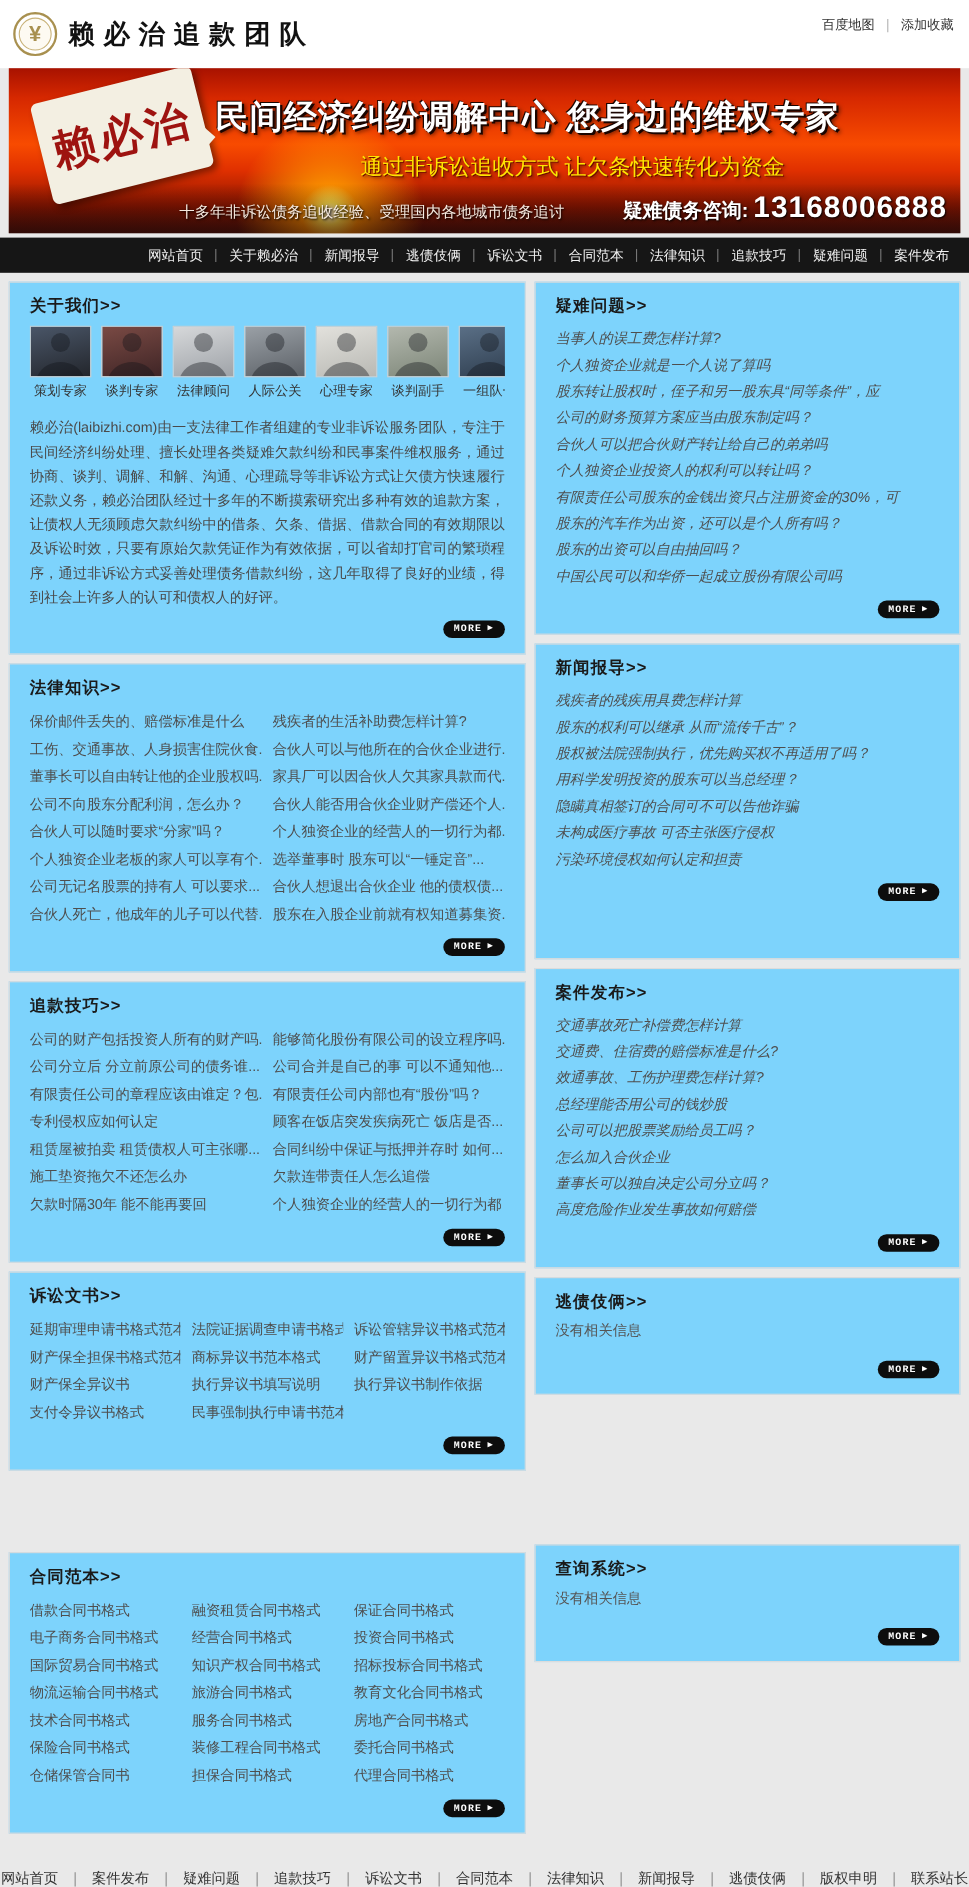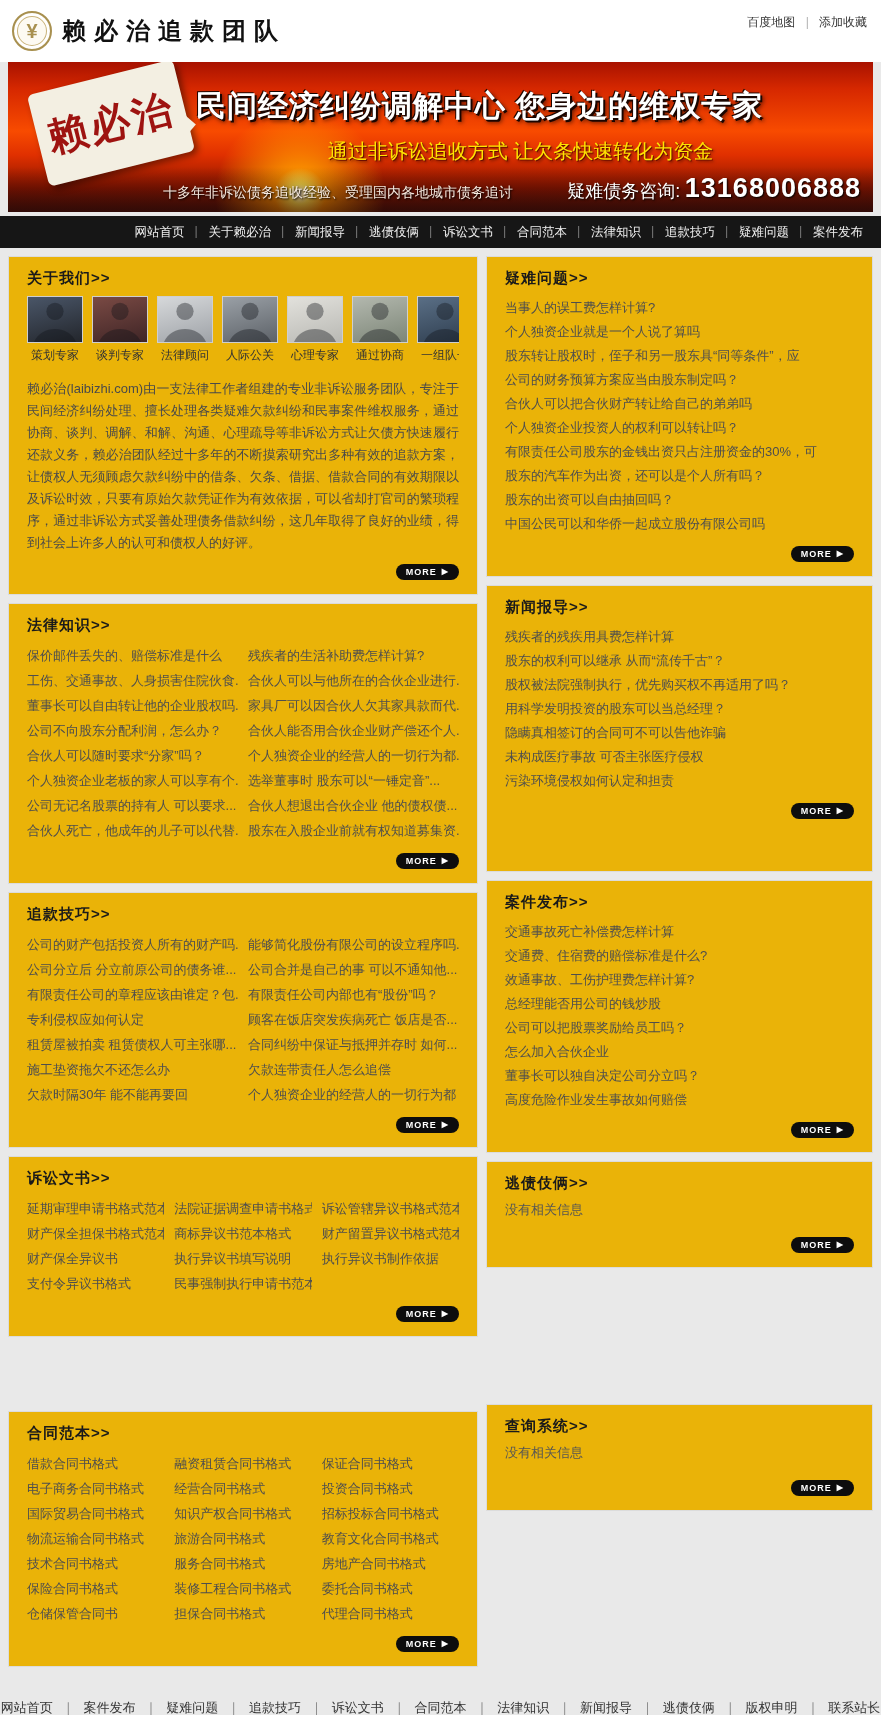--- a/index.html
+++ b/index.html
@@ -75,21 +75,21 @@
     text-align:center;
     font-size:20px;font-weight:normal;color:#ffe400;white-space:nowrap;
     text-shadow:1px 1px 0 #6d0d00, 2px 2px 3px rgba(0,0,0,.5);
   }
   .banner-bottom{
     position:absolute;left:155px;right:12px;bottom:8px;
     display:flex;justify-content:space-between;align-items:baseline;gap:16px;
   }
   .banner-exp{font-size:14px;color:#f5e9df;text-shadow:1px 1px 2px #000;white-space:nowrap;}
   .banner-hotline{color:#fff;text-shadow:1px 1px 2px #000;white-space:nowrap;}
-  .banner-hotline .hl-label{font-size:18px;font-weight:normal;}
+  .banner-hotline .hl-label{font-size:18px;font-weight:bold;}
   .banner-hotline .hl-number{font-size:27px;font-weight:bold;letter-spacing:1px;}
   
   .main-nav{
     margin-top:4px;
     background:#161616;
     height:32px;
     display:flex;align-items:center;
   }
   .main-nav ul{
     list-style:none;margin:0;padding:0 6px 0 0;
@@ -100,21 +100,21 @@
     position:relative;
   }
   .main-nav li + li::before{
     content:"|";color:#777;position:absolute;left:-2px;top:0;
   }
   
   .content{display:flex;gap:8px;padding:8px 8px 0;align-items:flex-start;}
   .col-left{width:470px;display:flex;flex-direction:column;}
   .col-right{width:387px;display:flex;flex-direction:column;}
   .box{
-    background:#eab308;border:1px solid #dcdcdc;
+    background:#7dd3fc;border:1px solid #dcdcdc;
     padding:12px 18px 14px;margin-bottom:8px;
   }
   .sec-title{
     margin:0 0 8px;font-size:15px;font-weight:bold;color:#1a1a1a;letter-spacing:1px;
   }
   .gap-top-66{margin-top:66px;}
   .gap-top-128{margin-top:128px;}
   .pad-bottom{padding-bottom:52px;}
   
   .team{display:flex;gap:9px;overflow:hidden;margin-top:8px;}
@@ -133,30 +133,30 @@
     margin:14px 0 0;font-size:13px;line-height:22px;color:#4a4a4a;
     text-align:justify;
   }
   
   .cols{display:flex;gap:10px;}
   .cols ul, .single ul{list-style:none;margin:0;padding:0;flex:1;min-width:0;}
   .item{
     font-size:13px;line-height:25px;color:#4e4e4e;
     white-space:nowrap;overflow:hidden;cursor:pointer;
   }
-  .single .item{line-height:24px;}
+  .single .item{line-height:24px;font-style:italic;}
   .empty-msg{font-size:13px;color:#555;margin:6px 0 18px;}
   
   .more-row{display:flex;justify-content:flex-end;margin-top:10px;}
   .more-btn{
     background:#0d0d0d;color:#fff;border:none;
     font-size:9px;font-weight:bold;letter-spacing:1px;
     padding:3px 10px;border-radius:8px;
     display:inline-flex;align-items:center;gap:5px;cursor:pointer;
-    font-family:Liberation Sans, sans-serif;
+    font-family:Liberation Mono, monospace;
   }
   .more-btn .arr{font-size:8px;line-height:1;}
   
   .footer-nav{padding:24px 0 16px;}
   .footer-nav ul{list-style:none;margin:0;padding:0;display:flex;justify-content:center;flex-wrap:nowrap;}
   .fnav-item{font-size:13px;color:#333;cursor:pointer;white-space:nowrap;}
   .fnav-item + .fnav-item::before{content:"｜";color:#777;margin:0 9px;cursor:default;}
 </style>
 </head>
 <body>
@@ -272,21 +272,21 @@
             <figcaption class="member-name">心理专家</figcaption>
           </figure>
 
           <figure class="member">
             <div class="photo" style="--t1: #7d8678; --t2: #b3b8ae;">
               <svg viewBox="0 0 56 47">
                 <circle cx="28" cy="15" r="9" fill="rgba(15,18,24,0.38)"></circle>
                 <path d="M6 47 C 14 29 42 29 50 47 Z" fill="rgba(15,18,24,0.38)"></path>
               </svg>
             </div>
-            <figcaption class="member-name">通过协商</figcaption>
+            <figcaption class="member-name">谈判副手</figcaption>
           </figure>
 
           <figure class="member">
             <div class="photo" style="--t1: #2e3d4e; --t2: #5a6f86;">
               <svg viewBox="0 0 56 47">
                 <circle cx="28" cy="15" r="9" fill="rgba(15,18,24,0.38)"></circle>
                 <path d="M6 47 C 14 29 42 29 50 47 Z" fill="rgba(15,18,24,0.38)"></path>
               </svg>
             </div>
             <figcaption class="member-name">一组队长</figcaption>

